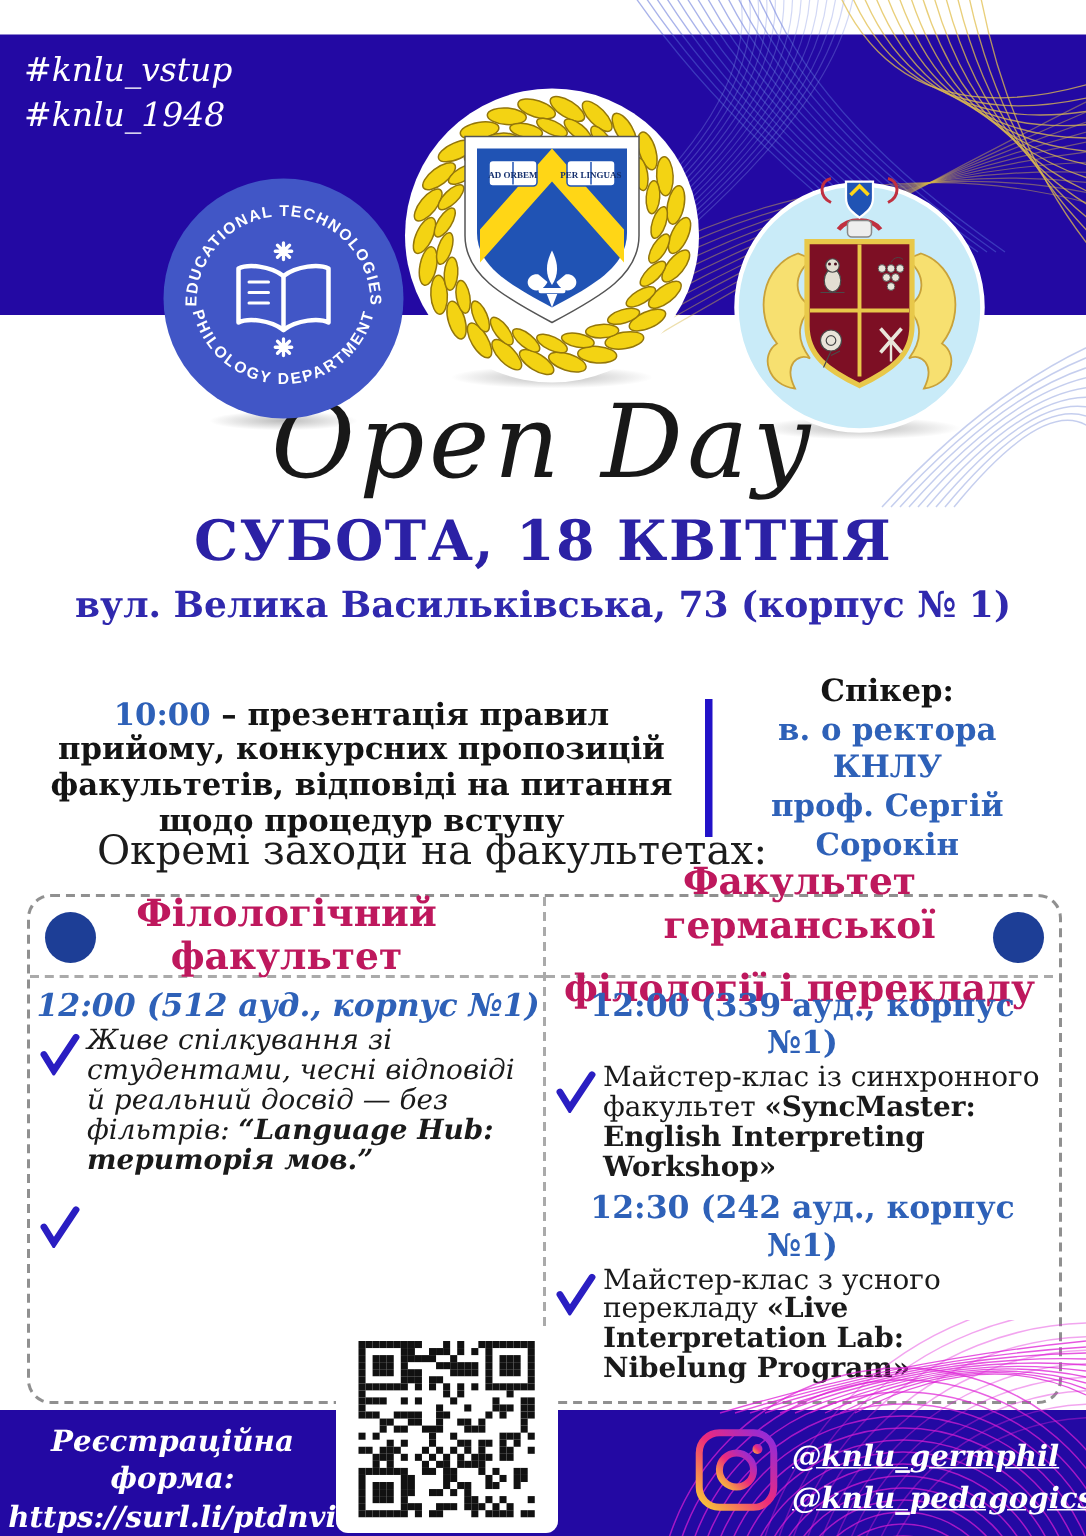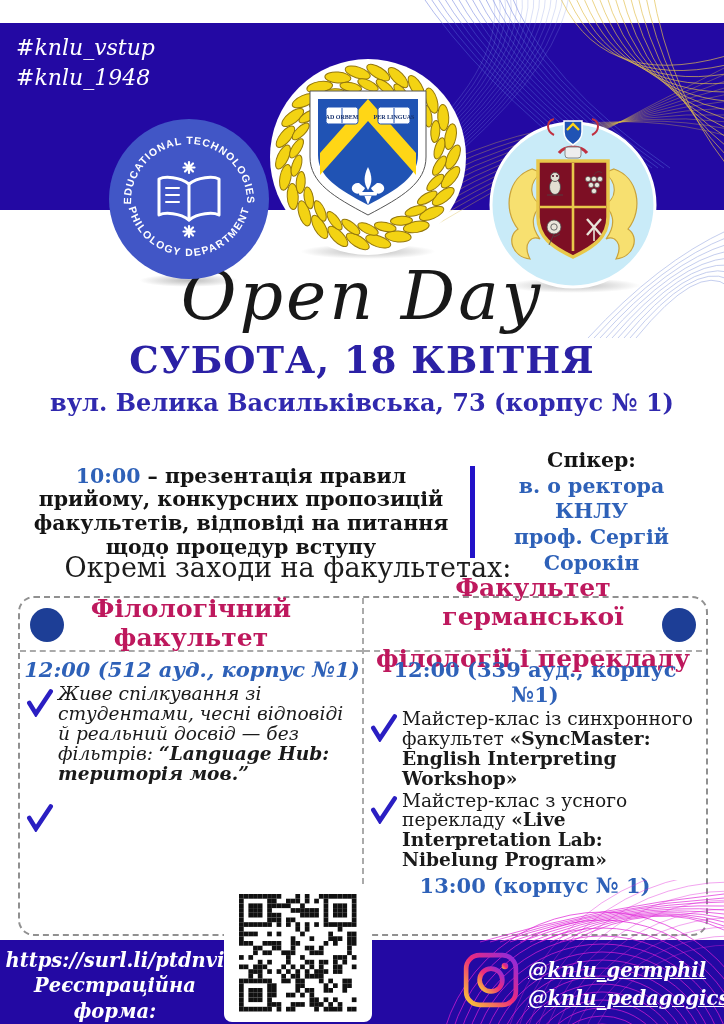--- a/index.html
+++ b/index.html
@@ -361,20 +361,21 @@
     <div class="bcol right">
       <div class="time-line">12:00 (339 ауд., корпус №1)</div>
       <div class="item">
         <span class="check">
           <svg viewBox="0 0 34 34" width="28" height="28">
               <path d="M4 17 L12 30 L30 3" stroke="#2a1ec2" stroke-width="5.5" fill="none" stroke-linecap="round"></path>
             </svg>
         </span>
         <span class="txt"><span>Майстер-клас із синхронного факультет </span><b>«SyncMaster: English Interpreting Workshop»</b></span>
       </div>
+      <div class="time-line">12:30 (242 ауд., корпус №1)</div>
       <div class="item">
         <span class="check">
           <svg viewBox="0 0 34 34" width="28" height="28">
               <path d="M4 17 L12 30 L30 3" stroke="#2a1ec2" stroke-width="5.5" fill="none" stroke-linecap="round"></path>
             </svg>
         </span>
         <span class="txt"><span>Майстер-клас з усного перекладу </span><b>«Live Interpretation Lab: Nibelung Program»</b></span>
       </div>
       <div class="time-line">13:00 (корпус № 1)</div>
 
@@ -713,22 +714,22 @@
         <rect x="99.60000000000001" y="120.80000000000001" width="4.7" height="4.7" fill="#111"></rect>
         <rect x="104.3" y="120.80000000000001" width="4.7" height="4.7" fill="#111"></rect>
         <rect x="109" y="120.80000000000001" width="4.7" height="4.7" fill="#111"></rect>
         <rect x="113.7" y="120.80000000000001" width="4.7" height="4.7" fill="#111"></rect>
         <rect x="123.10000000000001" y="120.80000000000001" width="4.7" height="4.7" fill="#111"></rect>
         <rect x="127.80000000000001" y="120.80000000000001" width="4.7" height="4.7" fill="#111"></rect>
       </svg>
   </div>
 
   <div class="reg">
+    <div>Реєстраційна форма:</div>
     <div>https://surl.li/ptdnvi</div>
-    <div>Реєстраційна форма:</div>
   </div>
 
   <svg class="ig" viewBox="0 0 56 56">
     <defs>
       <linearGradient id="iggrad" x1="0" y1="1" x2="1" y2="0">
         <stop offset="0" stop-color="#f9ce34"></stop>
         <stop offset="0.5" stop-color="#ee2a7b"></stop>
         <stop offset="1" stop-color="#8a2be2"></stop>
       </linearGradient>
     </defs>

